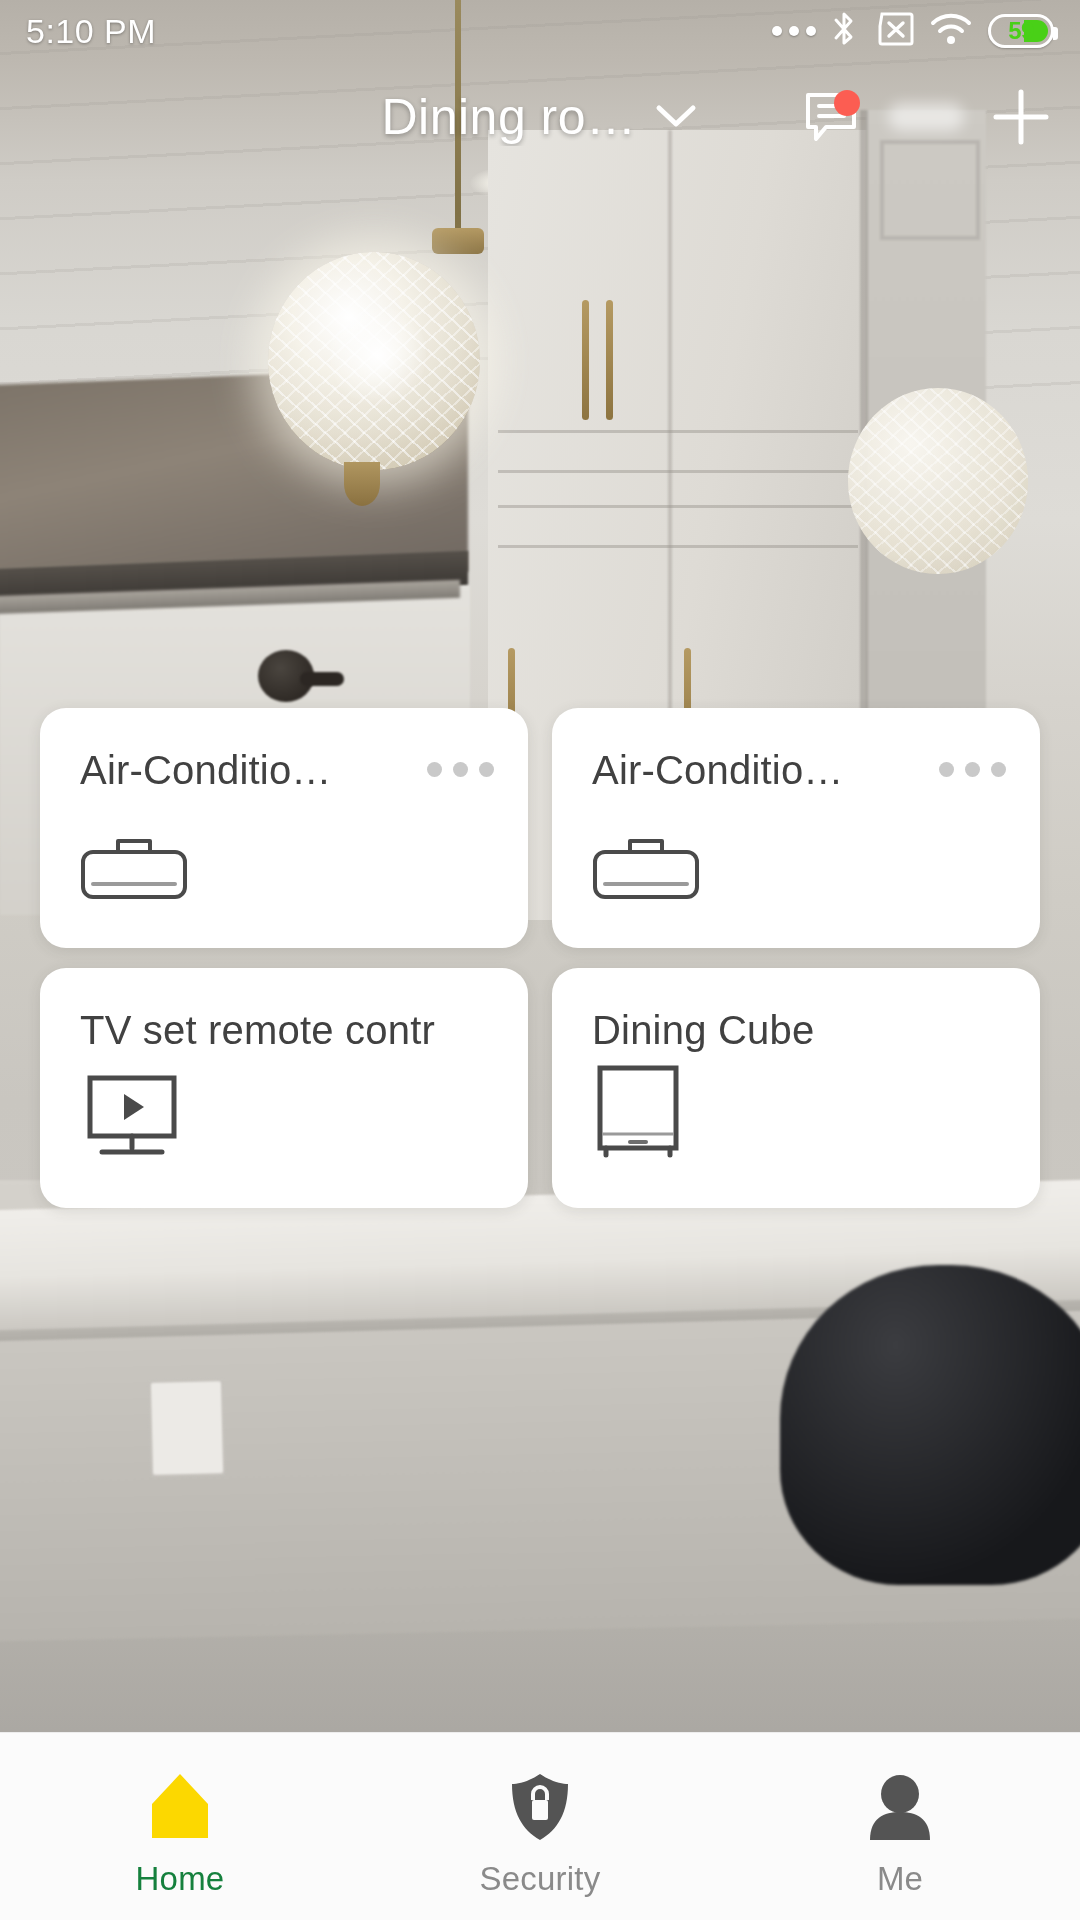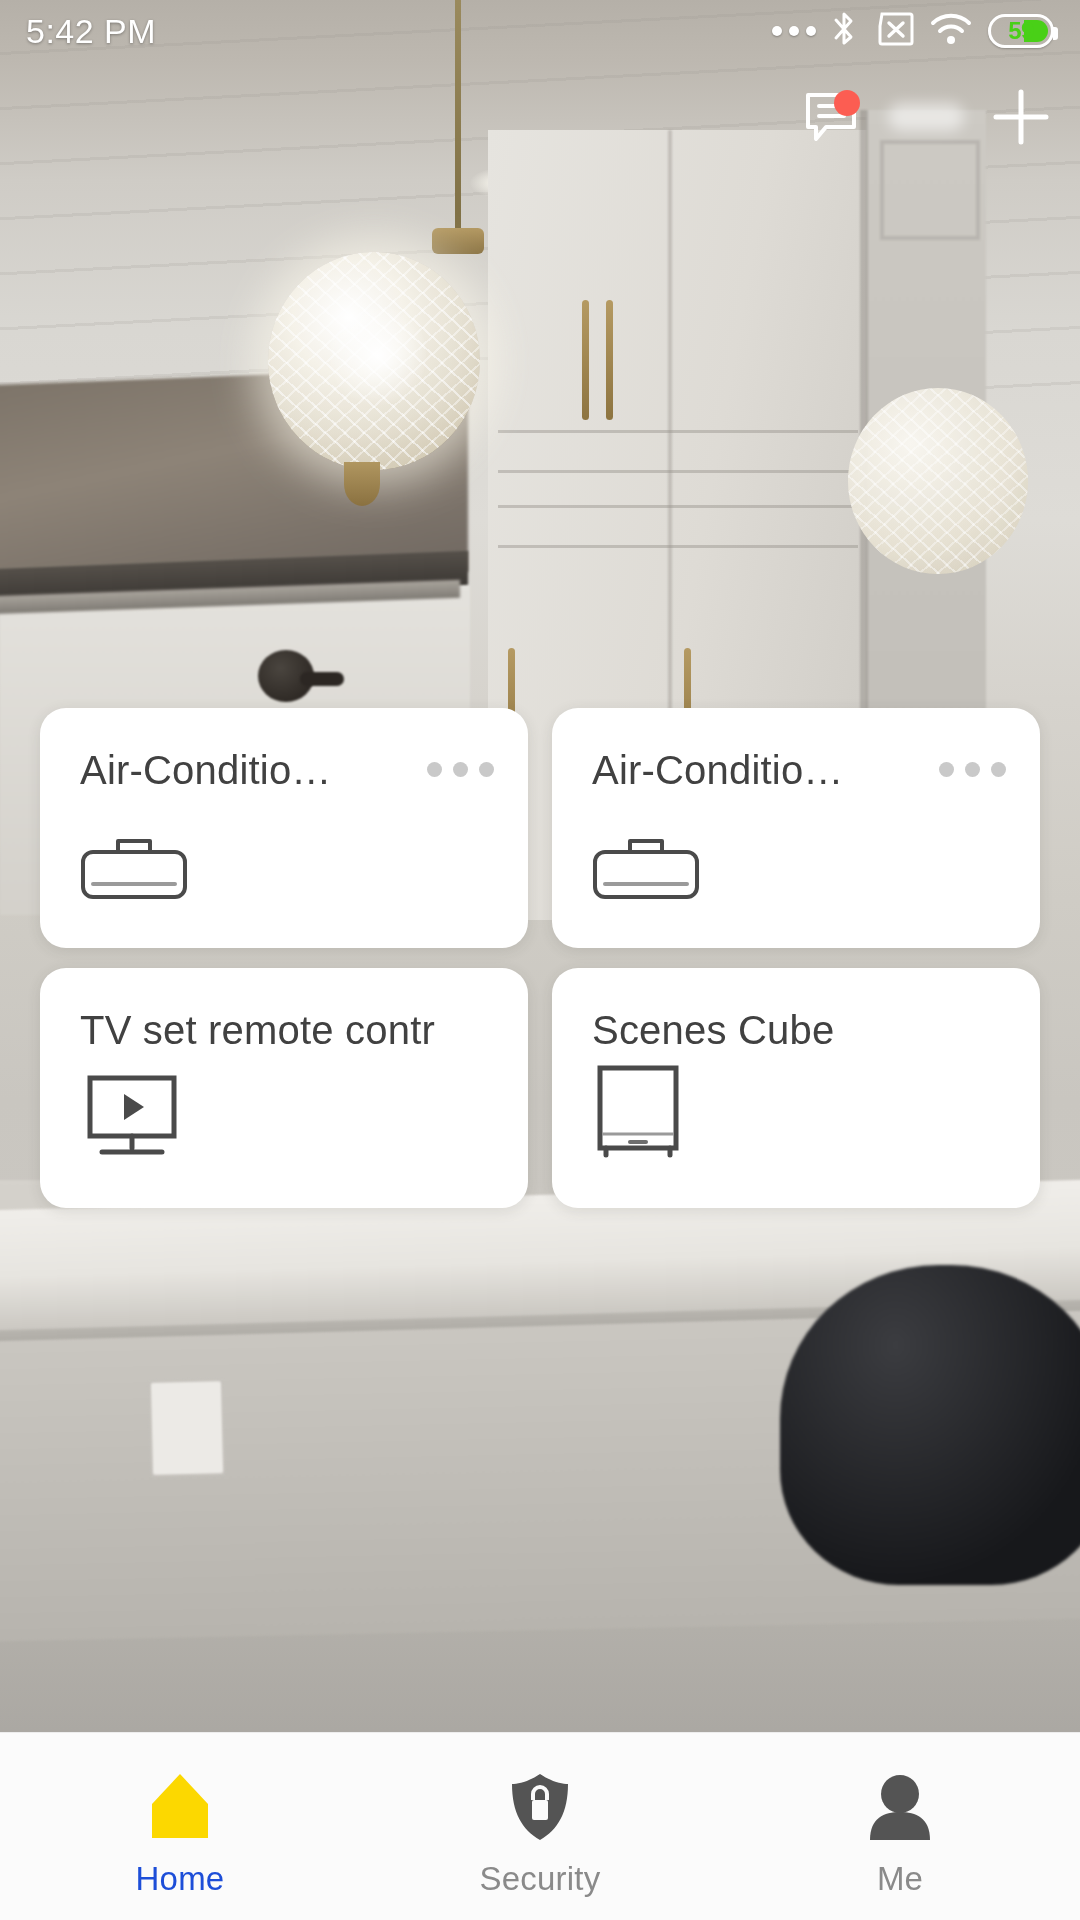--- a/index.html
+++ b/index.html
@@ -248,21 +248,21 @@
   
   .tabbar {
     position:absolute; left:0; bottom:0; width:1080px; height:188px;
     background:#fbfbfb; display:flex; z-index:45;
     border-top:1px solid #ededed;
   }
   .tab { flex:1; display:flex; flex-direction:column; align-items:center;
     justify-content:center; gap:18px; padding-top:12px; }
   .tab-ico { height:74px; display:flex; align-items:flex-end; justify-content:center; }
   .tab-label { font-size:33px; color:#8a8a8a; letter-spacing:.2px; }
-  .tab.active .tab-label { color:#1d4ed8; }
+  .tab.active .tab-label { color:#15803d; }
 </style>
 </head>
 <body>
 
 <div id="app">
 
   <div class="bg">
     <div class="bg-base"></div>
     <div class="ceiling"></div>
     <div class="recessed"></div>
@@ -295,21 +295,21 @@
     <div class="cap"></div>
     <div class="globe"></div>
     <div class="globe-mesh"></div>
     <div class="globe-hot"></div>
     <div class="finial"></div>
     <div class="globe2"></div>
     <div class="globe2-mesh"></div>
   </div>
 
   <div class="statusbar">
-    <div class="clock">5:42 PM</div>
+    <div class="clock">5:10 PM</div>
     <div class="sb-right">
       <span class="dots3">
           <i></i>
           <i></i>
           <i></i>
         </span>
       <span class="sb-ico">
         <svg width="26" height="38" viewBox="0 0 26 38">
           <path d="M5 10 L20 27 L13 33 L13 4 L20 11 L5 28" fill="none" stroke="#fff" stroke-width="3" stroke-linecap="round" stroke-linejoin="round"></path>
         </svg>
@@ -328,20 +328,28 @@
         </svg>
       </span>
       <span class="batt">
         <span class="batt-fill"></span>
         <span class="batt-num">59</span>
       </span>
     </div>
   </div>
 
   <div class="appbar">
+    <div class="title-wrap">
+      <div class="room-title">Dining ro…</div>
+      <span class="chev">
+        <svg width="46" height="30" viewBox="0 0 46 30">
+          <path d="M6 8 L23 24 L40 8" fill="none" stroke="#fff" stroke-width="5" stroke-linecap="round" stroke-linejoin="round"></path>
+        </svg>
+      </span>
+    </div>
     <div class="appbar-actions">
       <span class="msg-btn">
         <svg width="58" height="54" viewBox="0 0 58 54">
           <path d="M4 5 H50 V37 H22 L12 49 V37 H4 Z" fill="none" stroke="#fff" stroke-width="4" stroke-linejoin="round"></path>
           <path d="M15 16 H40 M15 26 H40" stroke="#fff" stroke-width="4" stroke-linecap="round"></path>
         </svg>
         <span class="badge-dot"></span>
       </span>
       <span class="ghost-pill"></span>
       <span class="plus-btn">
@@ -398,21 +406,21 @@
         <svg width="104" height="86" viewBox="0 0 104 86">
           <rect x="10" y="4" width="84" height="58" fill="none" stroke="#4a4a4a" stroke-width="5"></rect>
           <path d="M44 20 L64 33 L44 46 Z" fill="#4a4a4a"></path>
           <path d="M52 62 V74 M22 78 H82" stroke="#4a4a4a" stroke-width="5" stroke-linecap="round"></path>
         </svg>
       </div>
     </div>
 
     <div class="card">
       <div class="card-head">
-        <div class="card-title">Scenes Cube</div>
+        <div class="card-title">Dining Cube</div>
       </div>
       <div class="card-icon">
         <svg width="92" height="96" viewBox="0 0 92 96">
           <rect x="8" y="4" width="76" height="80" fill="none" stroke="#4a4a4a" stroke-width="5"></rect>
           <path d="M10 70 H82" stroke="#9a9a9a" stroke-width="3"></path>
           <path d="M38 78 H54" stroke="#6e6e6e" stroke-width="4" stroke-linecap="round"></path>
           <path d="M14 84 V91 M78 84 V91" stroke="#4a4a4a" stroke-width="5" stroke-linecap="round"></path>
         </svg>
       </div>
     </div>

